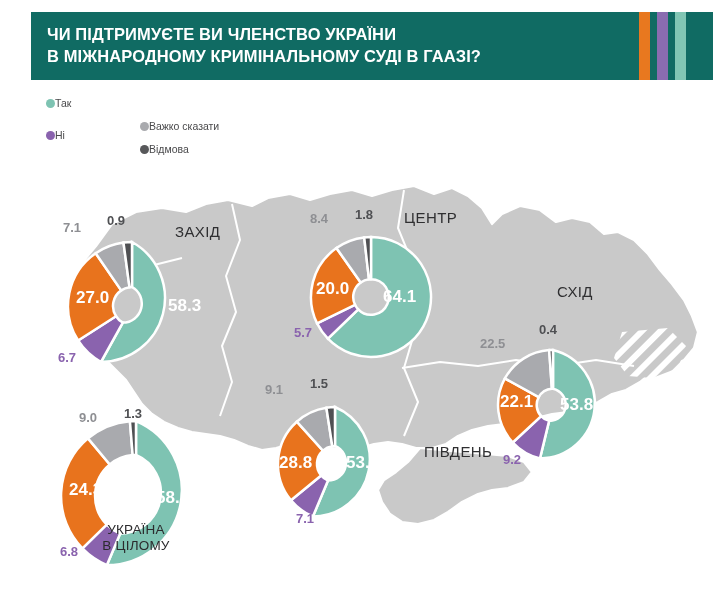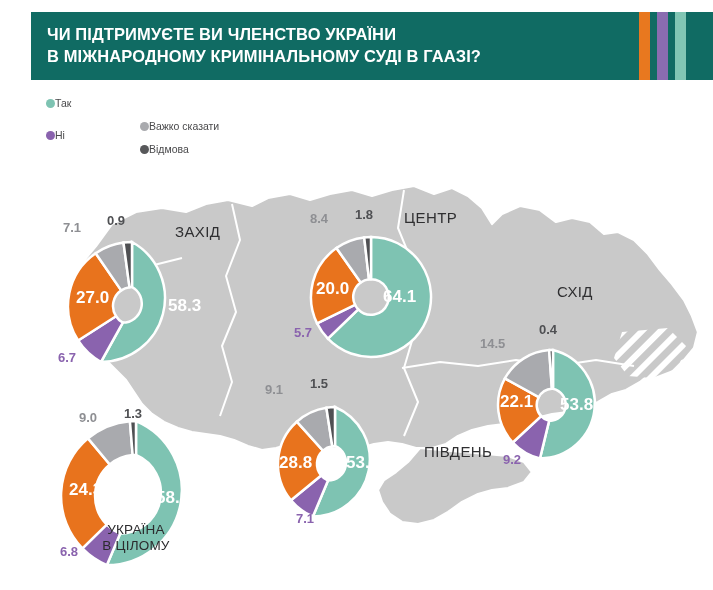--- a/index.html
+++ b/index.html
@@ -172,21 +172,21 @@
       <path fill="#7ec3b2" stroke="#ffffff" stroke-width="2.5" d="M0,-55 A55,55 0 0,1 -13.0,53.4 L-3.9,15.9 A16.3,16.3 0 0,0 0,-16.3 Z"></path>
       <path fill="#8a63ae" stroke="#ffffff" stroke-width="2.5" d="M-13.0,53.4 A55,55 0 0,1 -40.2,37.5 L-11.9,11.1 A16.3,16.3 0 0,0 -3.9,15.9 Z"></path>
       <path fill="#e8731d" stroke="#ffffff" stroke-width="2.5" d="M-40.2,37.5 A55,55 0 0,1 -48.1,-26.6 L-14.3,-7.9 A16.3,16.3 0 0,0 -11.9,11.1 Z"></path>
       <path fill="#a9aaae" stroke="#ffffff" stroke-width="2.5" d="M-48.1,-26.6 A55,55 0 0,1 -3.8,-54.9 L-1.1,-16.3 A16.3,16.3 0 0,0 -14.3,-7.9 Z"></path>
       <path fill="#4f5053" stroke="#ffffff" stroke-width="2.5" d="M-3.8,-54.9 A55,55 0 0,1 0,-55 L0,-16.3 A16.3,16.3 0 0,0 -1.1,-16.3 Z"></path>
     </g>
   </svg>
   <div class="val val-in val-in-big" style="left:66px;top:49px;">53.8</div>
   <div class="val val-out val-purple" style="left:9px;top:106px;">9.2</div>
   <div class="val val-in val-in-big" style="left:6px;top:46px;">22.1</div>
-  <div class="val val-out val-gray" style="left:-14px;top:-10px;">14.5</div>
+  <div class="val val-out val-gray" style="left:-14px;top:-10px;">22.5</div>
   <div class="val val-out val-dark" style="left:45px;top:-24px;">0.4</div>
 </div>
 <div class="region-label" style="left:557px;top:283px;">СХІД</div>
 
 <div class="chart" style="left:274px;top:403px;">
   <svg class="chart-svg" width="122" height="122" viewBox="0 0 122 122">
     <g transform="translate(61,61)">
       <path fill="#7ec3b2" stroke="#ffffff" stroke-width="2.5" d="M0,-57 A57,57 0 0,1 -22.1,52.5 L-7.0,16.6 A18,18 0 0,0 0,-18 Z"></path>
       <path fill="#8a63ae" stroke="#ffffff" stroke-width="2.5" d="M-22.1,52.5 A57,57 0 0,1 -44.0,36.3 L-13.9,11.5 A18,18 0 0,0 -7.0,16.6 Z"></path>
       <path fill="#e8731d" stroke="#ffffff" stroke-width="2.5" d="M-44.0,36.3 A57,57 0 0,1 -38.2,-42.3 L-12.1,-13.4 A18,18 0 0,0 -13.9,11.5 Z"></path>

